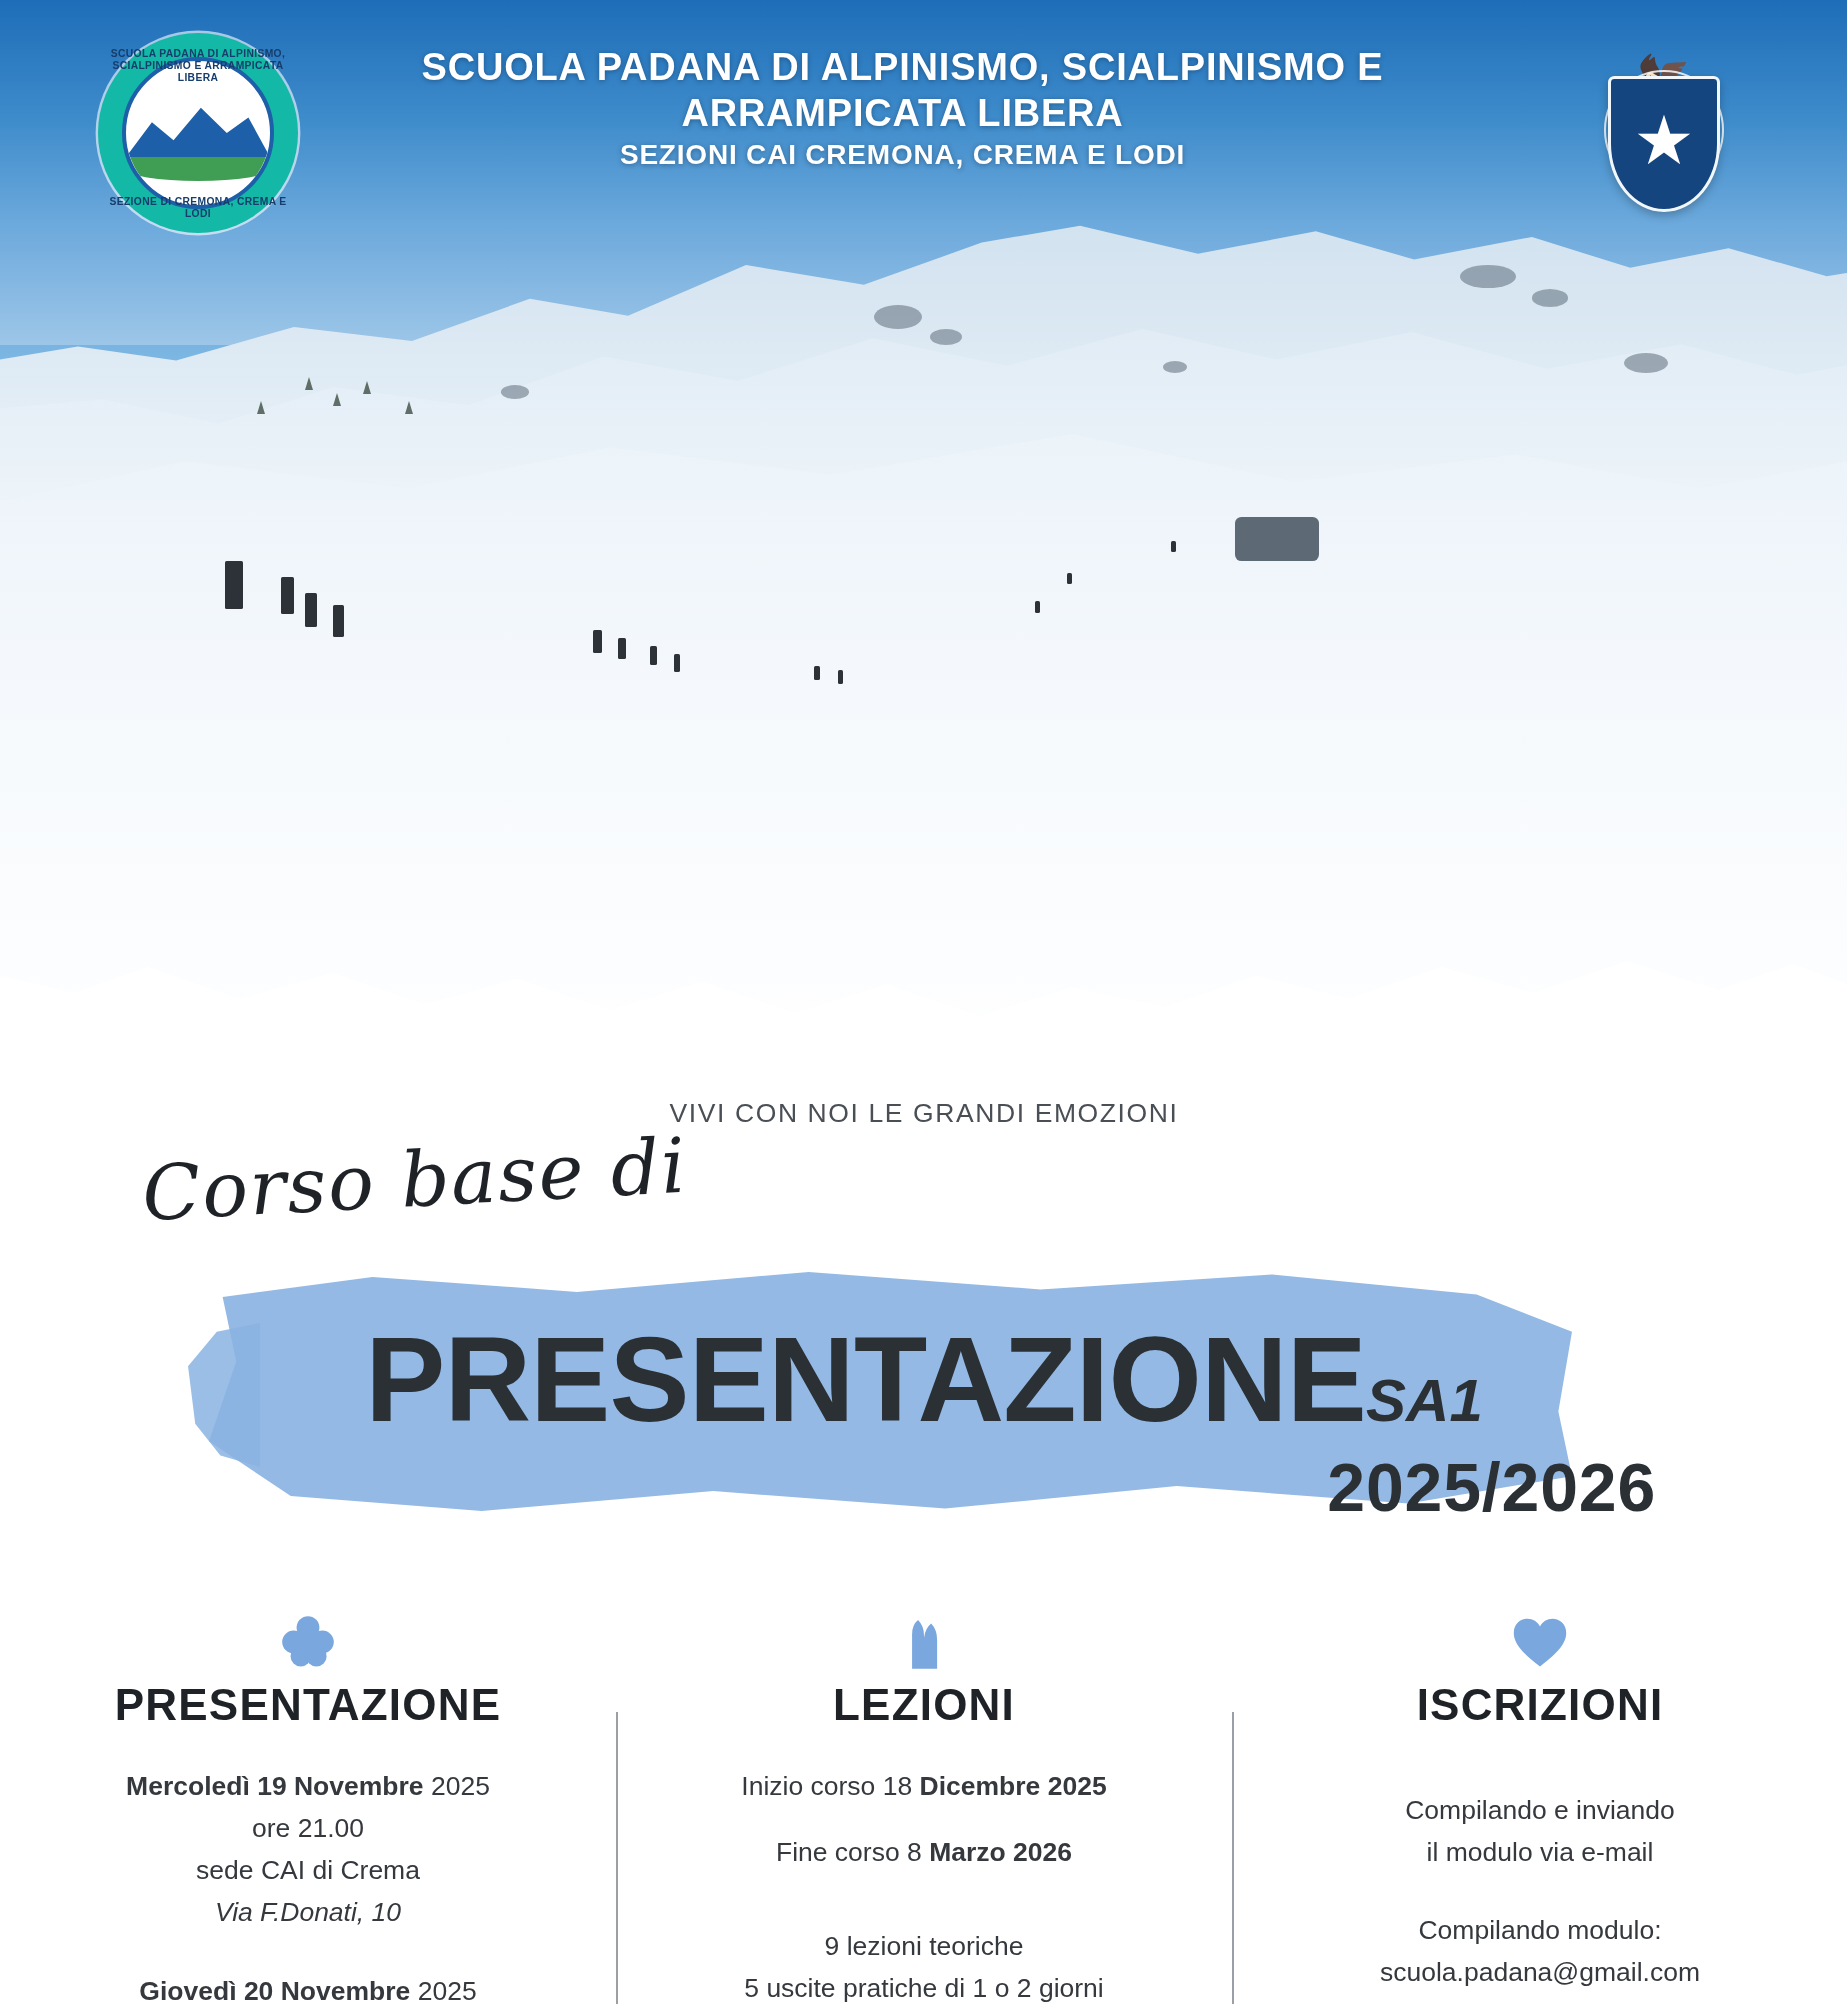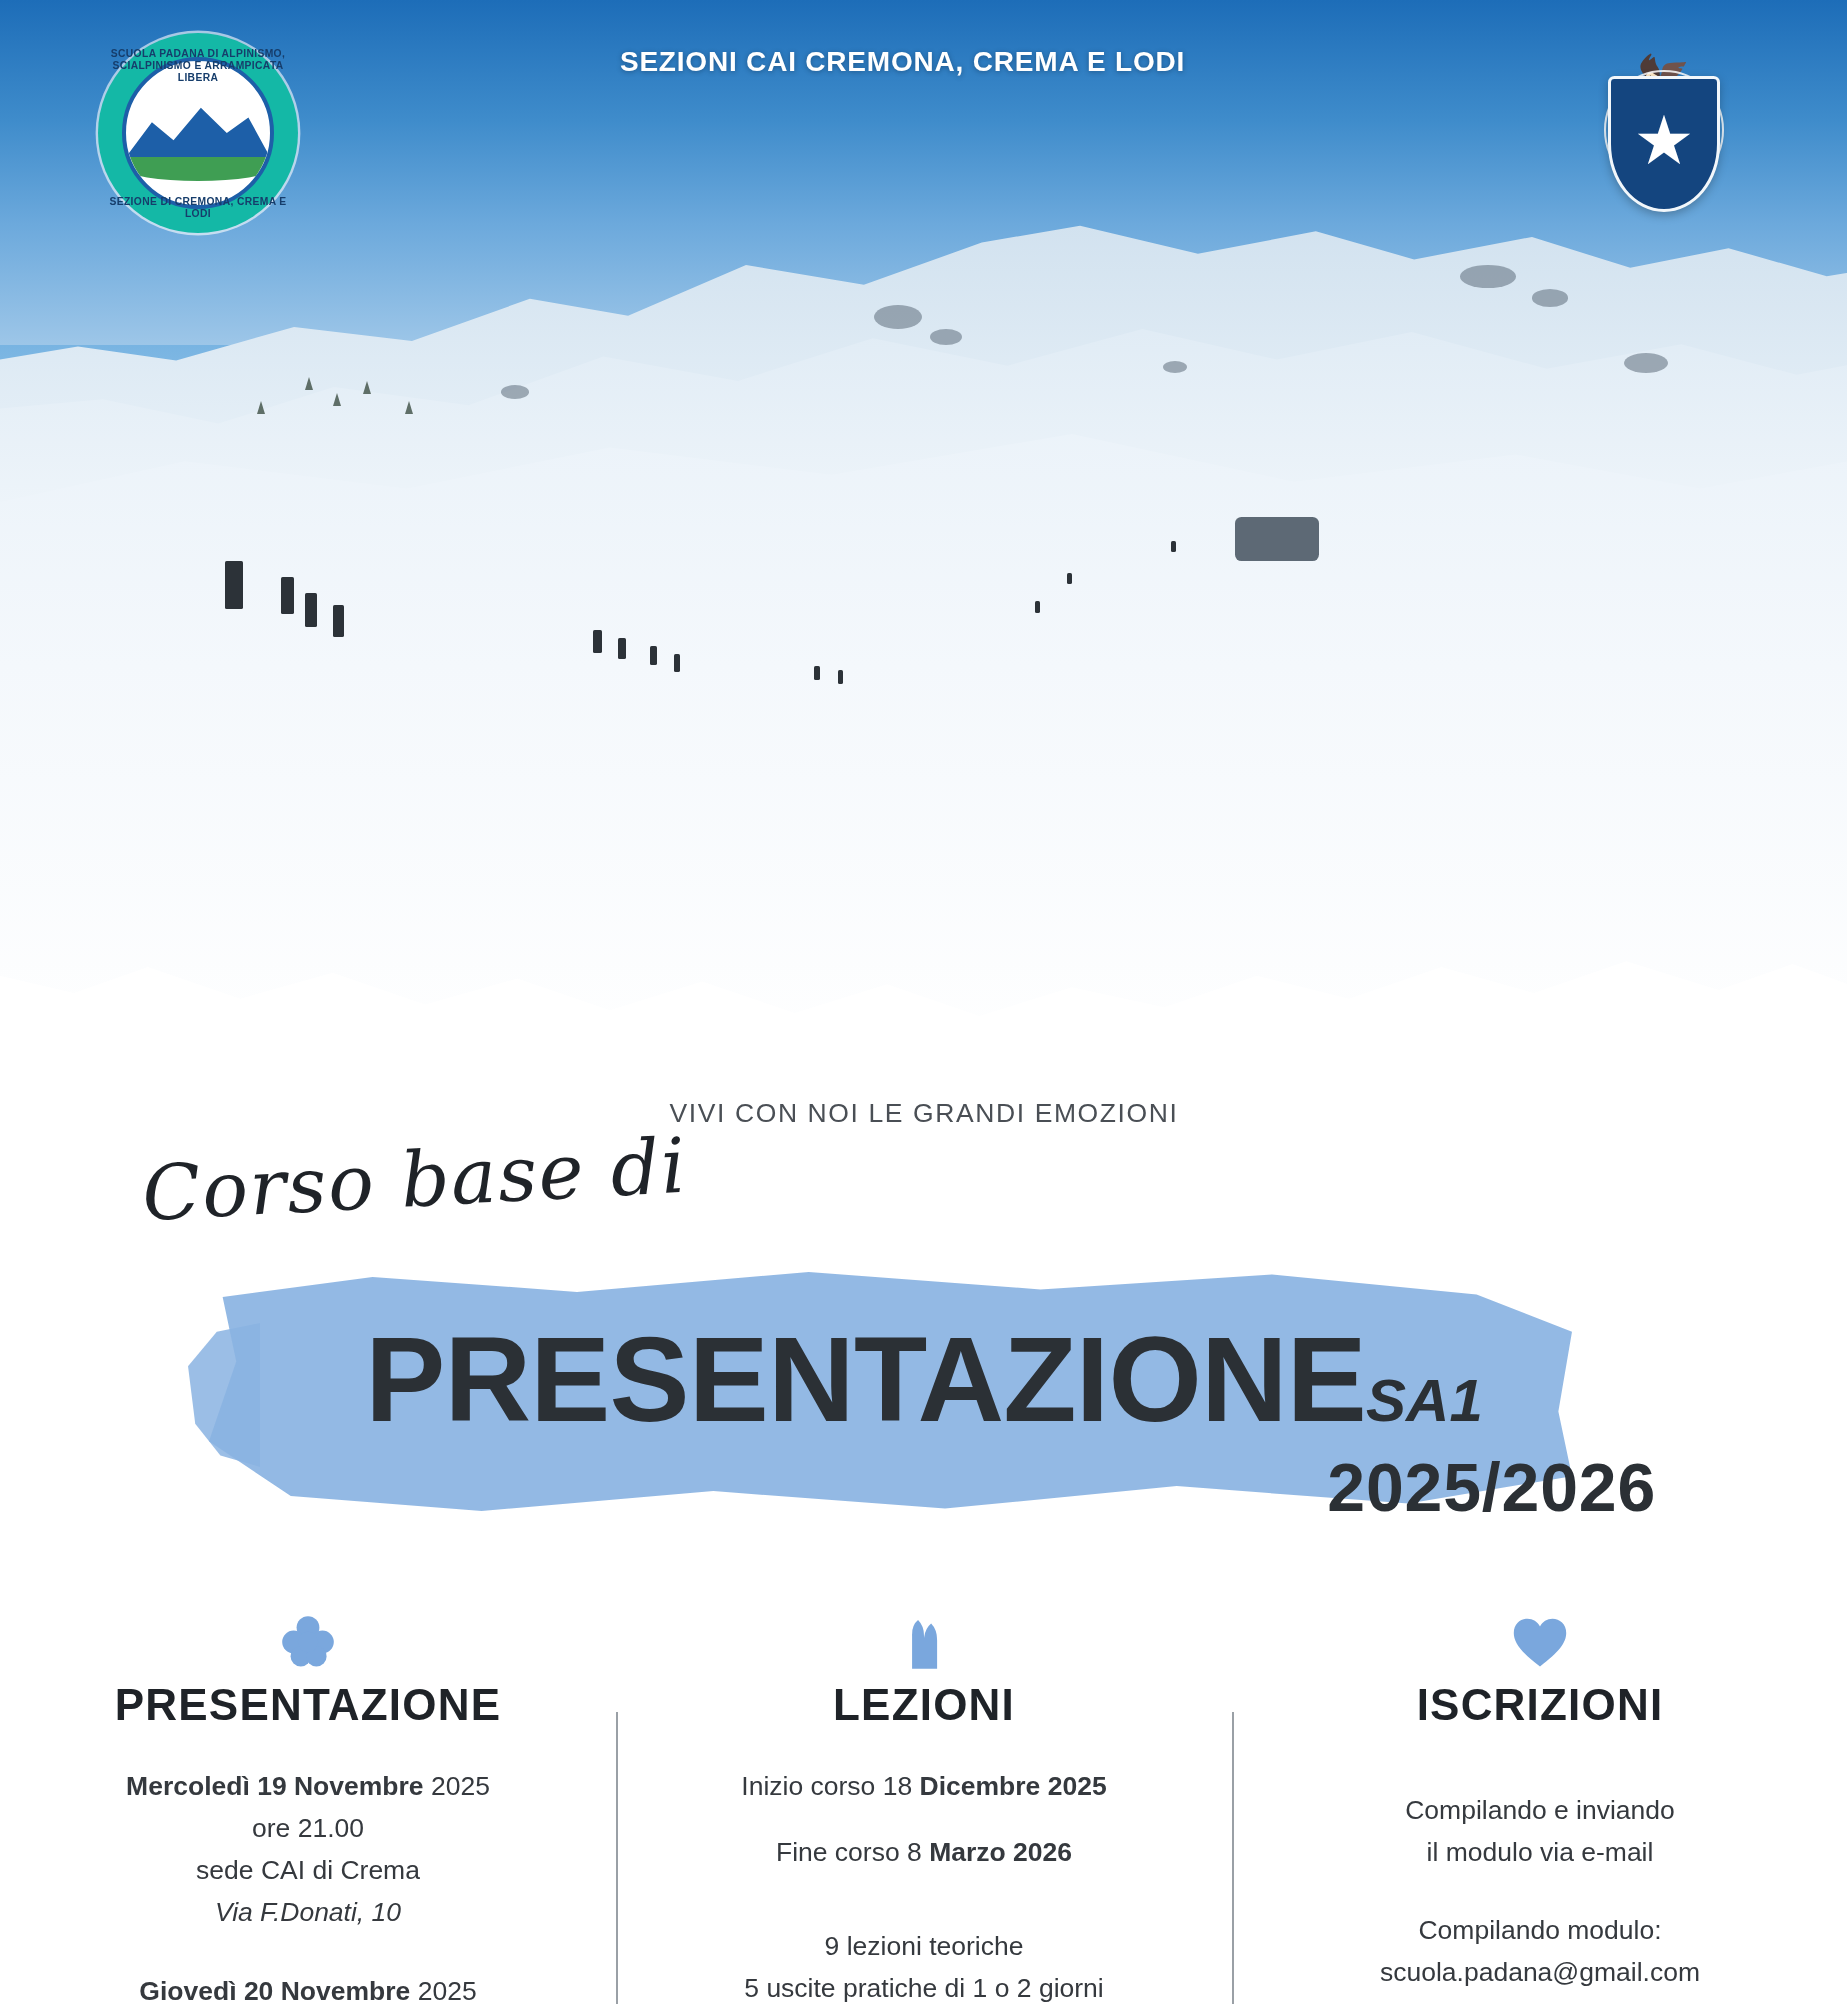--- a/index.html
+++ b/index.html
@@ -382,20 +382,24 @@
         <div class="mtn"></div>
         <div class="grass"></div>
       </div>
       <div class="logo-ring-text">
         <span class="top">SCUOLA PADANA DI ALPINISMO, SCIALPINISMO E ARRAMPICATA LIBERA</span>
         <span class="bot">SEZIONE DI CREMONA, CREMA E LODI</span>
       </div>
     </div>
 
     <div class="header-titles">
+      <div class="t1">
+        <div>SCUOLA PADANA DI ALPINISMO, SCIALPINISMO E</div>
+        <div>ARRAMPICATA LIBERA</div>
+      </div>
       <div class="t2">SEZIONI CAI  CREMONA, CREMA E LODI</div>
     </div>
 
     <div class="logo-right">
       <div class="cai-eagle">🦅</div>
       <div class="cai-ring"></div>
       <div class="cai-caption">CLUB ALPINO ITALIANO</div>
       <div class="cai-shield">
         <div class="cai-star-glyph">★</div>
       </div>

